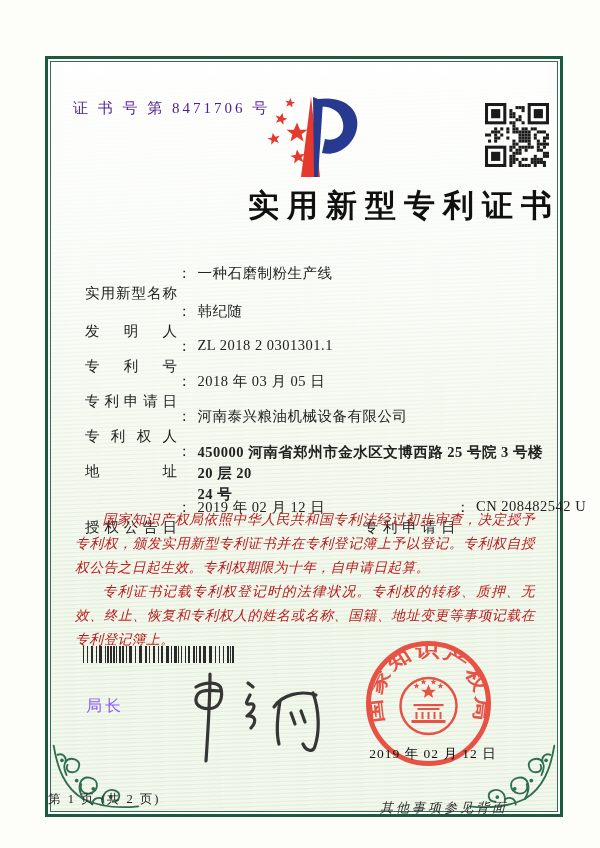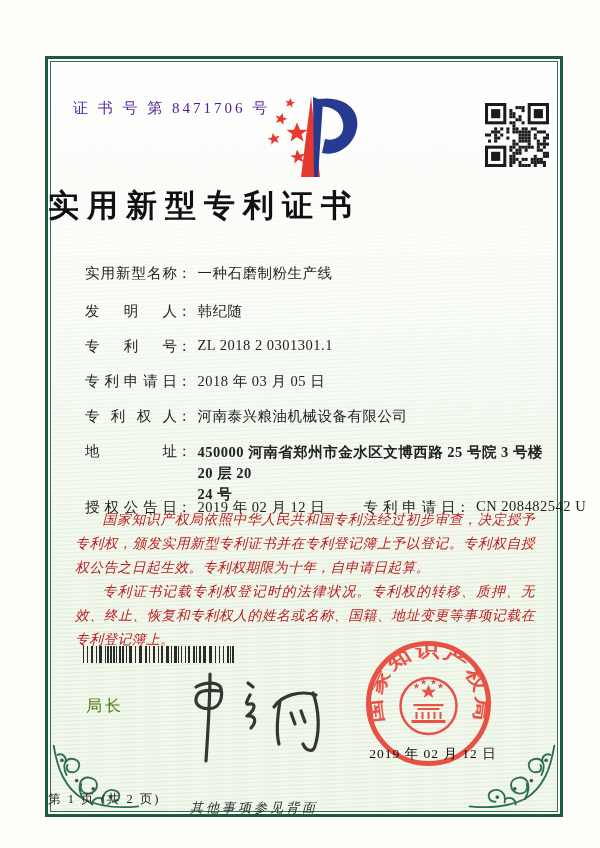--- a/index.html
+++ b/index.html
@@ -8,46 +8,46 @@
   
   .frame{position:absolute;left:45px;top:56px;width:512px;height:755px;
          border:3px solid #1e5b3e;box-shadow:inset 0 0 0 2px #fff, inset 0 0 0 3px #2f6e4f;}
   .frame-bg{position:absolute;inset:3px;
       background:
         linear-gradient(to bottom, rgba(255,255,255,.95) 0%, rgba(255,255,255,.7) 22%, rgba(255,255,255,.35) 45%, rgba(255,255,255,0) 70%),
         repeating-linear-gradient(178deg,#f3f8ee 0px,#f3f8ee 2px,#e4efdb 3px,#eef5e7 4px);}
   .cert-no{position:absolute;left:25px;top:40px;font-size:15px;letter-spacing:3px;color:#4c1d95;}
   .logo{position:absolute;left:50%;top:34px;transform:translateX(-50%);}
   .qr{position:absolute;right:11px;top:44px;}
-  .title{position:absolute;left:0;top:126px;width:100%;text-align:left;
+  .title{position:absolute;left:0;top:126px;width:100%;text-align:right;
          font-size:31px;font-weight:700;letter-spacing:8px;color:#101010;}
   
   .fields{position:absolute;left:37px;top:0;width:450px;font-size:14.5px;}
   .row{position:absolute;left:0;white-space:nowrap;}
-  .lab{display:inline-block;width:92px;text-align:justify;text-align-last:justify;vertical-align:top;}
+  .lab{display:inline-block;width:92px;text-align:justify;text-align-last:justify;vertical-align:top;margin-top:20px;}
   .colon{display:inline-block;vertical-align:top;margin-right:6px;}
   .val{display:inline-block;vertical-align:top;letter-spacing:.5px;}
   .val2{display:inline-block;vertical-align:top;letter-spacing:.5px;width:352px;white-space:normal;line-height:21px;font-weight:bold;}
   .r0{top:205px}.r1{top:243px}.r2{top:278px}.r3{top:313px}.r4{top:348px}.r5{top:383px}.r6{top:439px}
   .pair2{margin-left:38px;}
   
   .paras{position:absolute;left:27px;top:449px;width:460px;font-size:13.8px;line-height:24px;
          font-style:italic;color:#b91c1c;letter-spacing:.4px;text-align:justify;}
   .paras p{margin:0;text-indent:2em;}
   
   .barcode{position:absolute;left:35px;top:587px;}
   
-  .signer{position:absolute;left:38px;top:629px;font-size:16px;letter-spacing:3px;line-height:36px;color:#4d7c0f;}
+  .signer{position:absolute;left:38px;top:629px;font-size:16px;letter-spacing:3px;line-height:36px;color:#8b5cf6;}
   .signature{position:absolute;left:126px;top:610px;}
   
   .seal{position:absolute;left:313px;top:577px;opacity:.93;}
   .seal-date{position:absolute;left:290px;top:686px;width:190px;text-align:center;
              font-size:13.5px;letter-spacing:1px;color:#111;}
   .page-no{position:absolute;left:0;bottom:6px;width:100%;font-size:12.5px;letter-spacing:2px;color:#222;}
-  .back-note{position:absolute;left:0;top:799px;width:508px;text-align:center;
+  .back-note{position:absolute;left:0;top:799px;width:508px;text-align:right;
              font-size:13px;letter-spacing:3px;font-style:italic;color:#2e2e2e;}
   .flourish{position:absolute;bottom:2px;width:92px;height:96px;}
   .fl-left{left:2px;}
   .fl-right{right:2px;transform:scaleX(-1);}
 </style>
 </head>
 <body>
 
 <div class="page">
 

